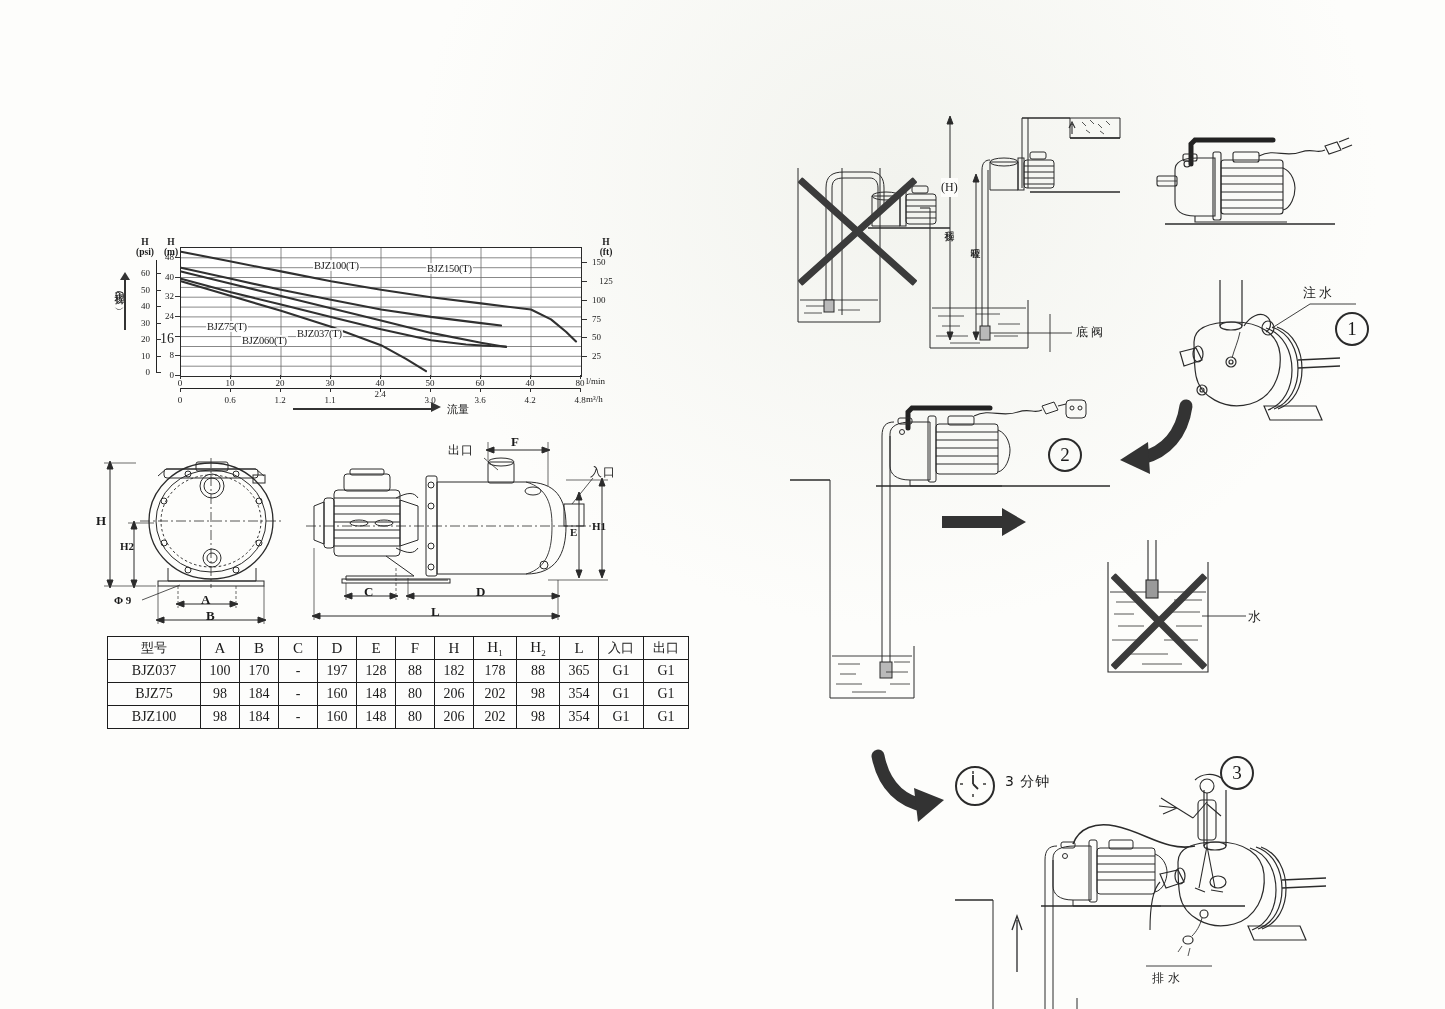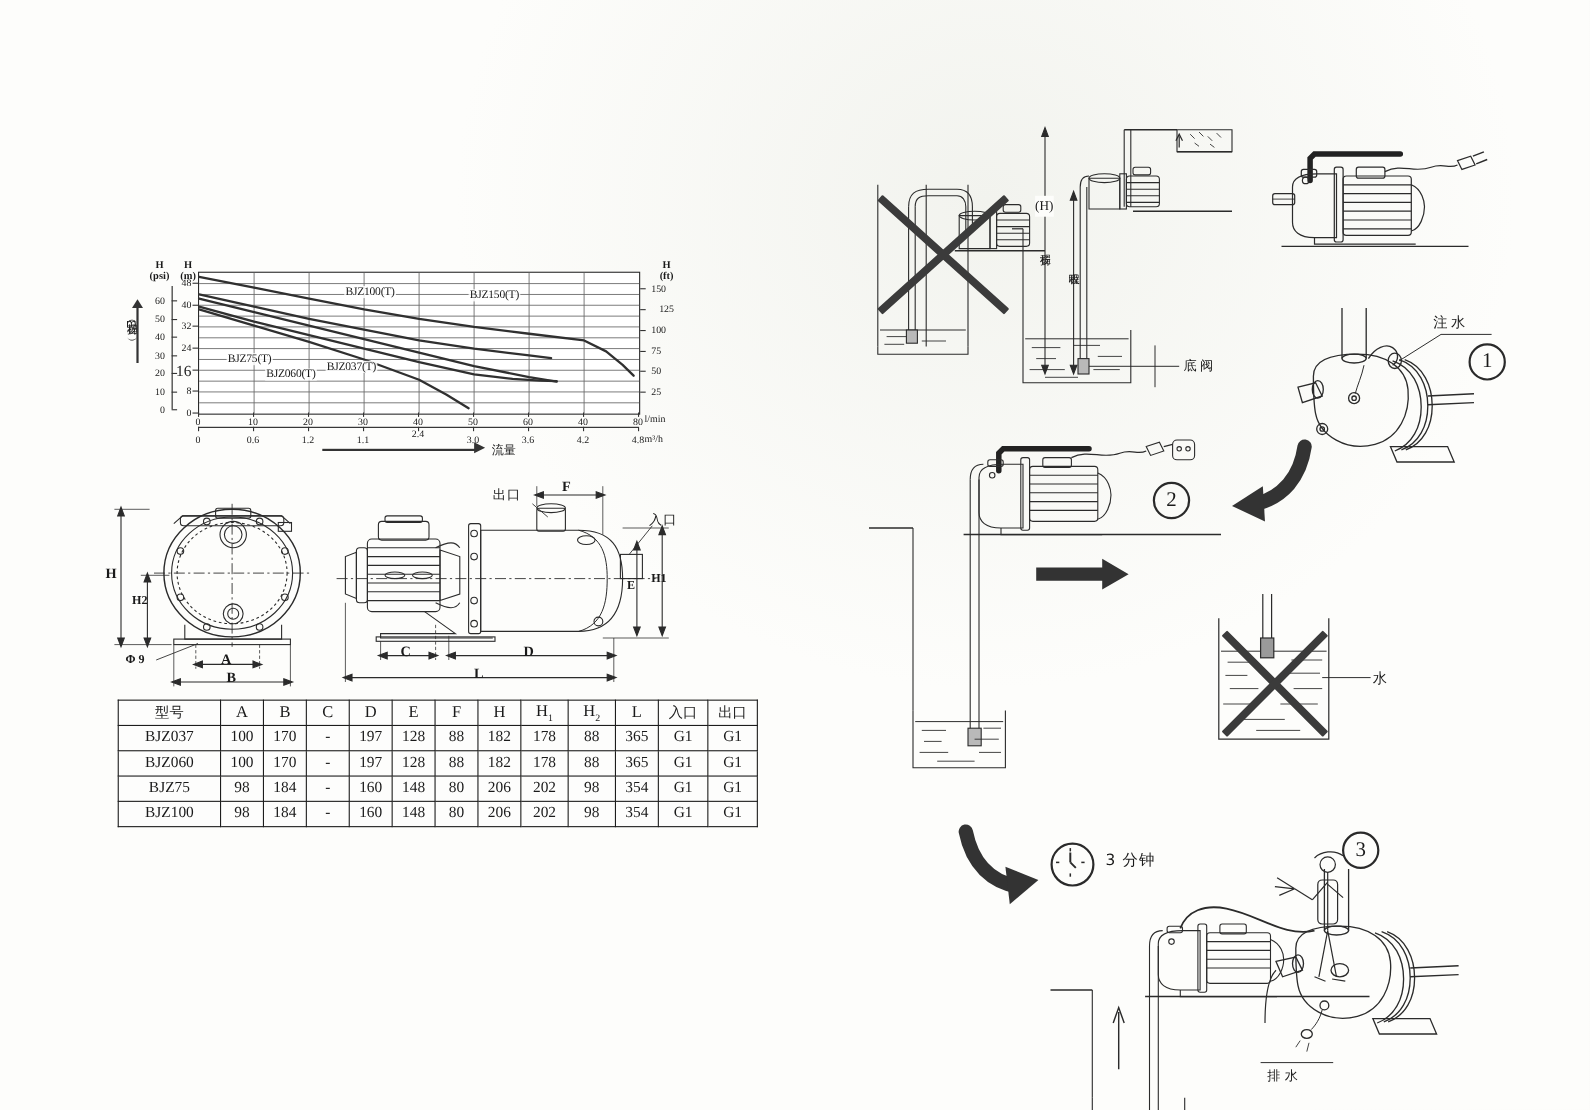--- a/index.html
+++ b/index.html
@@ -396,35 +396,20 @@
       <th class="c-n3">H<span class="sub">1</span></th>
       <th class="c-n3">H<span class="sub">2</span></th>
       <th class="c-n">L</th>
       <th class="c-io cnh">入口</th>
       <th class="c-io cnh">出口</th>
     </tr>
   </thead>
   <tbody id="spec-tbody">
         <tr>
           <td style="font-size: 14px;">BJZ037</td>
-          <td>100</td>
-          <td>170</td>
-          <td>-</td>
-          <td>197</td>
-          <td>128</td>
-          <td>88</td>
-          <td>182</td>
-          <td>178</td>
-          <td>88</td>
-          <td>365</td>
-          <td>G1</td>
-          <td>G1</td>
-        </tr>
-        <tr>
-          <td style="font-size: 14px;">BJZ060</td>
           <td>100</td>
           <td>170</td>
           <td>-</td>
           <td>197</td>
           <td>128</td>
           <td>88</td>
           <td>182</td>
           <td>178</td>
           <td>88</td>
           <td>365</td>

